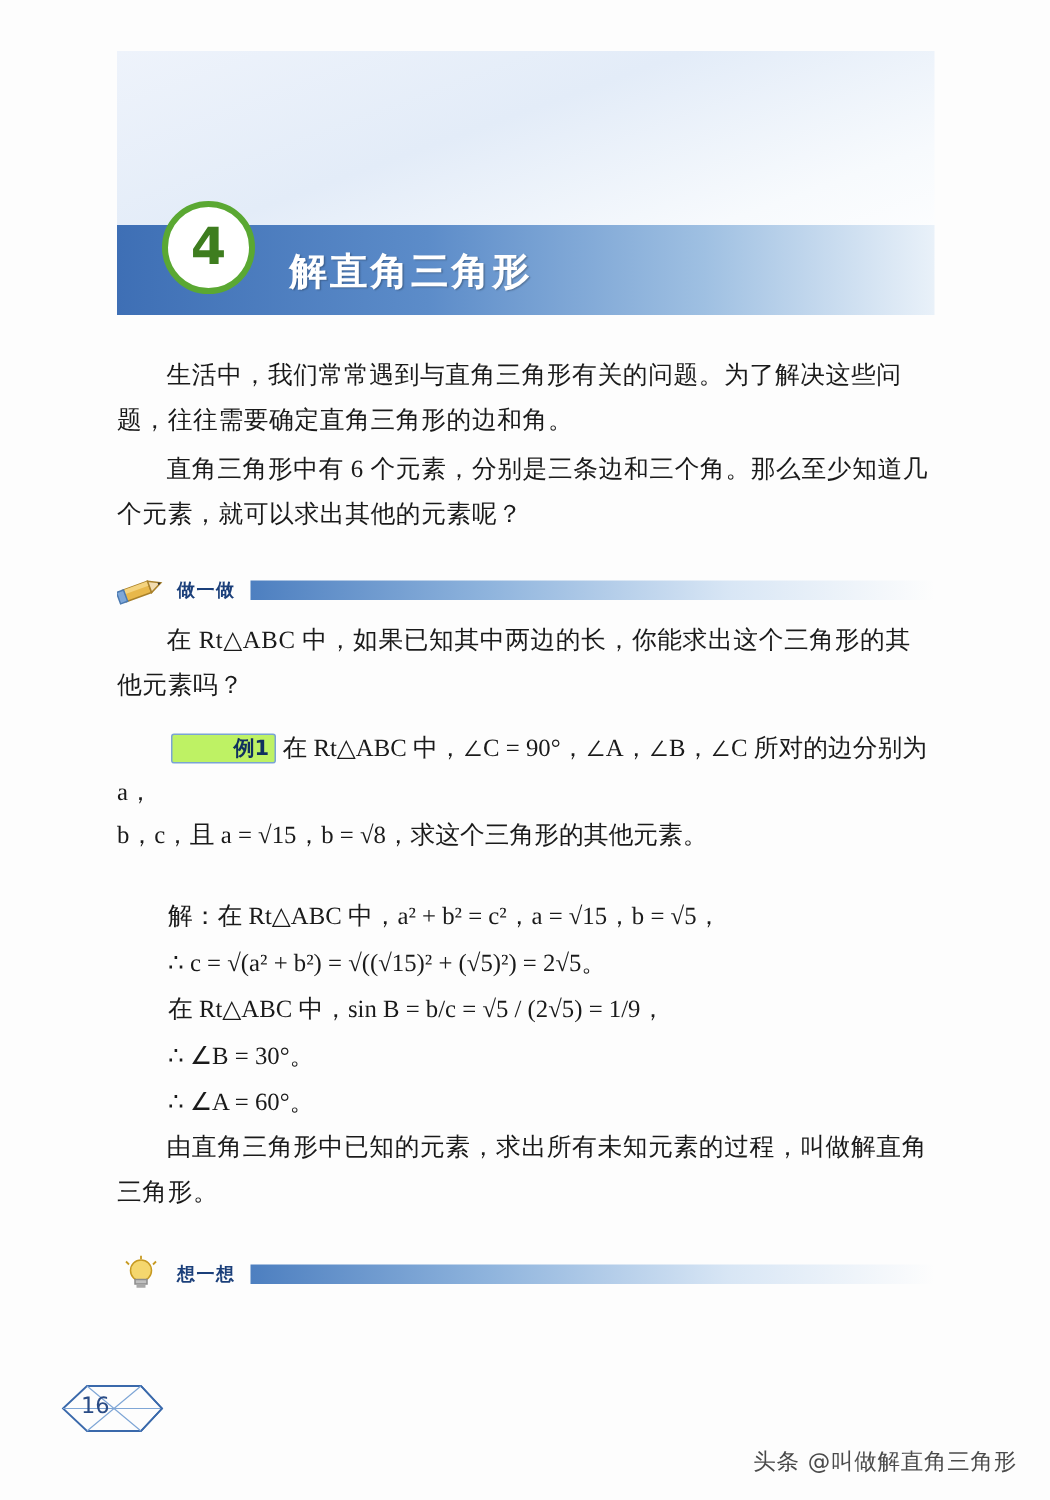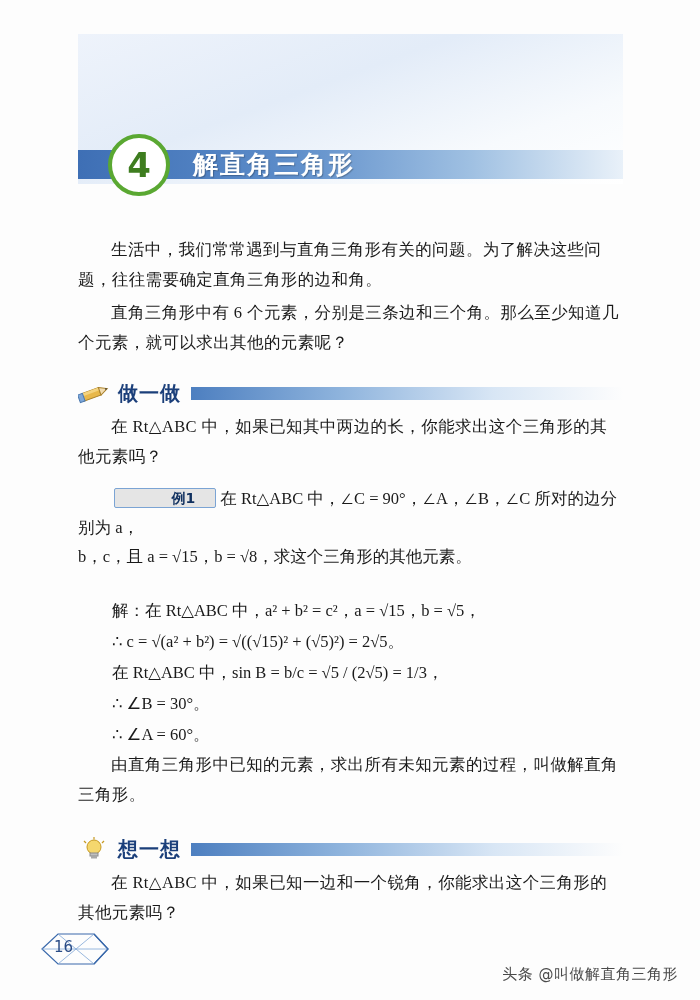--- a/index.html
+++ b/index.html
@@ -39,21 +39,21 @@
     height: 150px;
     background: linear-gradient(160deg, #eef3fb 0%, #e3ecf8 40%, #f7fafd 75%, #ffffff 100%);
   }
 
   
   .chapter-bar {
     position: absolute;
     left: 0;
     top: 116px;
     width: 545px;
-    height: 29px;
+    height: 60px;
     background: linear-gradient(90deg, #3e6fb5 0%, #5c8cc9 38%, #9fc0e2 72%, #e9f1f9 100%);
     display: flex;
     align-items: center;
   }
   .chapter-num {
     position: absolute;
     left: 30px;
     top: 100px;
     width: 62px;
     height: 62px;
@@ -104,21 +104,21 @@
   .sec .ico {
     width: 34px;
     height: 24px;
     margin-right: 6px;
     flex: none;
     position: relative;
   }
   .sec .sec-label {
     font-family: "DejaVu Sans", sans-serif;
     font-weight: bold;
-    font-size: 20px;
+    font-size: 12px;
     color: #1b3f7a;
     letter-spacing: 1px;
     white-space: nowrap;
   }
   .sec .rule {
     flex: 1;
     height: 13px;
     margin-left: 10px;
     background: linear-gradient(90deg, #4d7fc0 0%, #8fb4dd 35%, #d8e6f5 70%, rgba(255,255,255,0) 100%);
   }
@@ -128,45 +128,45 @@
     margin-top: 12px;
   }
   .eg-head {
     display: block;
     font-size: 16.5px;
     line-height: 29px;
     text-indent: 2.2em;
   }
   .tag {
     display: inline-block;
-    background: #e5e5e5;
+    background: #bef264;
     border: 1px solid #7ba4d4;
     color: #10305f;
     font-family: "DejaVu Sans", sans-serif;
     font-weight: bold;
     font-size: 14px;
-    padding: 0 20px;
+    padding: 0 4px;
     line-height: 18px;
     border-radius: 2px;
     vertical-align: 1px;
     margin-right: 4px;
   }
   .sol {
     margin-left: 34px;
     font-size: 16.5px;
     line-height: 31px;
     margin-top: 24px;
   }
   .sol .ln { display: block; white-space: nowrap; }
 
   
   .folio {
     position: absolute;
     left: 38px;
-    bottom: 30px;
+    bottom: 40px;
     width: 74px;
     height: 42px;
     text-align: right;
   }
   .folio .fish {
     position: absolute;
     inset: 0;
   }
   .folio .num {
     position: absolute;
@@ -226,21 +226,21 @@
         <div class="eg-head">
           <span class="tag">例1</span><span>在 Rt△ABC 中，∠C = 90°，∠A，∠B，∠C 所对的边分别为 a，</span>
         </div>
         <div class="eg-head" style="text-indent:0">b，c，且 a = √15，b = √8，求这个三角形的其他元素。</div>
 
         <div class="sol">
           <span class="ln">
             <span>解：</span><span>在 Rt△ABC 中，a² + b² = c²，a = √15，b = √5，</span>
           </span>
           <span class="ln">∴  c = √(a² + b²) = √((√15)² + (√5)²) = 2√5。</span>
-          <span class="ln">在 Rt△ABC 中，sin B = b/c = √5 / (2√5) = 1/3，</span>
+          <span class="ln">在 Rt△ABC 中，sin B = b/c = √5 / (2√5) = 1/9，</span>
           <span class="ln">∴  ∠B = 30°。</span>
           <span class="ln">∴  ∠A = 60°。</span>
         </div>
       </div>
 
       <p class="para" style="">由直角三角形中已知的元素，求出所有未知元素的过程，叫做解直角三角形。</p>
 
       <div class="sec" style="margin-top:26px">
         <span class="ico">
           <svg width="34" height="24" viewBox="0 0 34 24">
@@ -248,21 +248,20 @@
             <rect x="12" y="16" width="8" height="3" fill="#c0c0c0" stroke="#8c8c8c" stroke-width="1"></rect>
             <rect x="13" y="19" width="6" height="2.5" fill="#a8a8a8"></rect>
             <line x1="16" y1="0" x2="16" y2="2.5" stroke="#c79a22" stroke-width="1.2"></line>
             <line x1="6" y1="4" x2="8" y2="6" stroke="#c79a22" stroke-width="1.2"></line>
             <line x1="26" y1="4" x2="24" y2="6" stroke="#c79a22" stroke-width="1.2"></line>
           </svg>
         </span>
         <span class="sec-label">想一想</span>
         <span class="rule"></span>
       </div>
-      <p class="para">在 Rt△ABC 中，如果已知一边和一个锐角，你能求出这个三角形的其他元素吗？</p>
 
 
     </div>
   </div>
 
   <div class="folio">
     <svg class="fish" width="74" height="42" viewBox="0 0 74 42">
       <path d="M4 21 L20 6 L56 6 L70 21 L56 36 L20 36 Z" fill="none" stroke="#3a69ab" stroke-width="1.2"></path>
       <path d="M4 21 L70 21 M20 6 L56 36 M56 6 L20 36" stroke="#7fa6d6" stroke-width=".8"></path>
       <path d="M56 6 L70 21 L56 36" fill="none" stroke="#3a69ab" stroke-width="1.2"></path>

